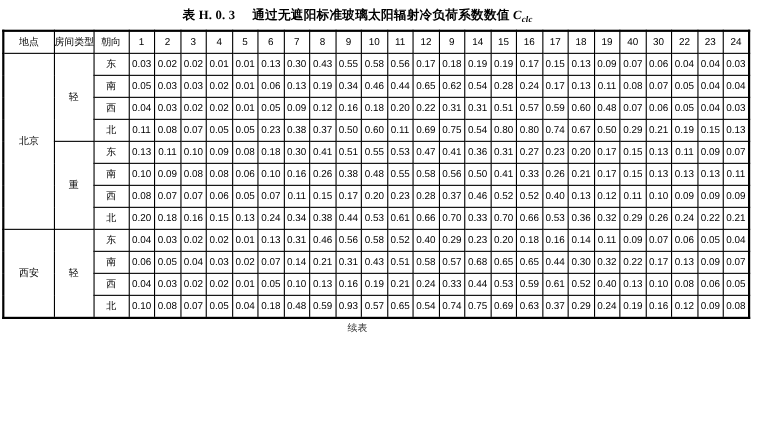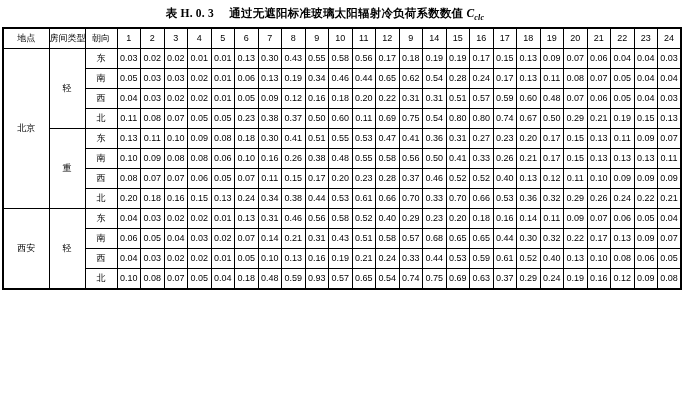--- a/index.html
+++ b/index.html
@@ -151,22 +151,22 @@
         <th class="hd">10</th>
         <th class="hd">11</th>
         <th class="hd">12</th>
         <th class="hd">9</th>
         <th class="hd">14</th>
         <th class="hd">15</th>
         <th class="hd">16</th>
         <th class="hd">17</th>
         <th class="hd">18</th>
         <th class="hd">19</th>
-        <th class="hd">20</th>
-        <th class="hd">21</th>
+        <th class="hd">40</th>
+        <th class="hd">30</th>
         <th class="hd">22</th>
         <th class="hd">23</th>
         <th class="hd">24</th>
       </tr>
     </thead>
     <tbody>
 
       <tr class="thick-top">
         <td class="place" rowspan="8">北京</td>
         <td class="mass" rowspan="4">轻</td>
@@ -504,14 +504,15 @@
         <td class="num">0.19</td>
         <td class="num">0.16</td>
         <td class="num">0.12</td>
         <td class="num">0.09</td>
         <td class="num">0.08</td>
       </tr>
 
     </tbody>
   </table>
 
+  <div class="footer-note">续表</div>
 
 </div>
 
 </body></html>

